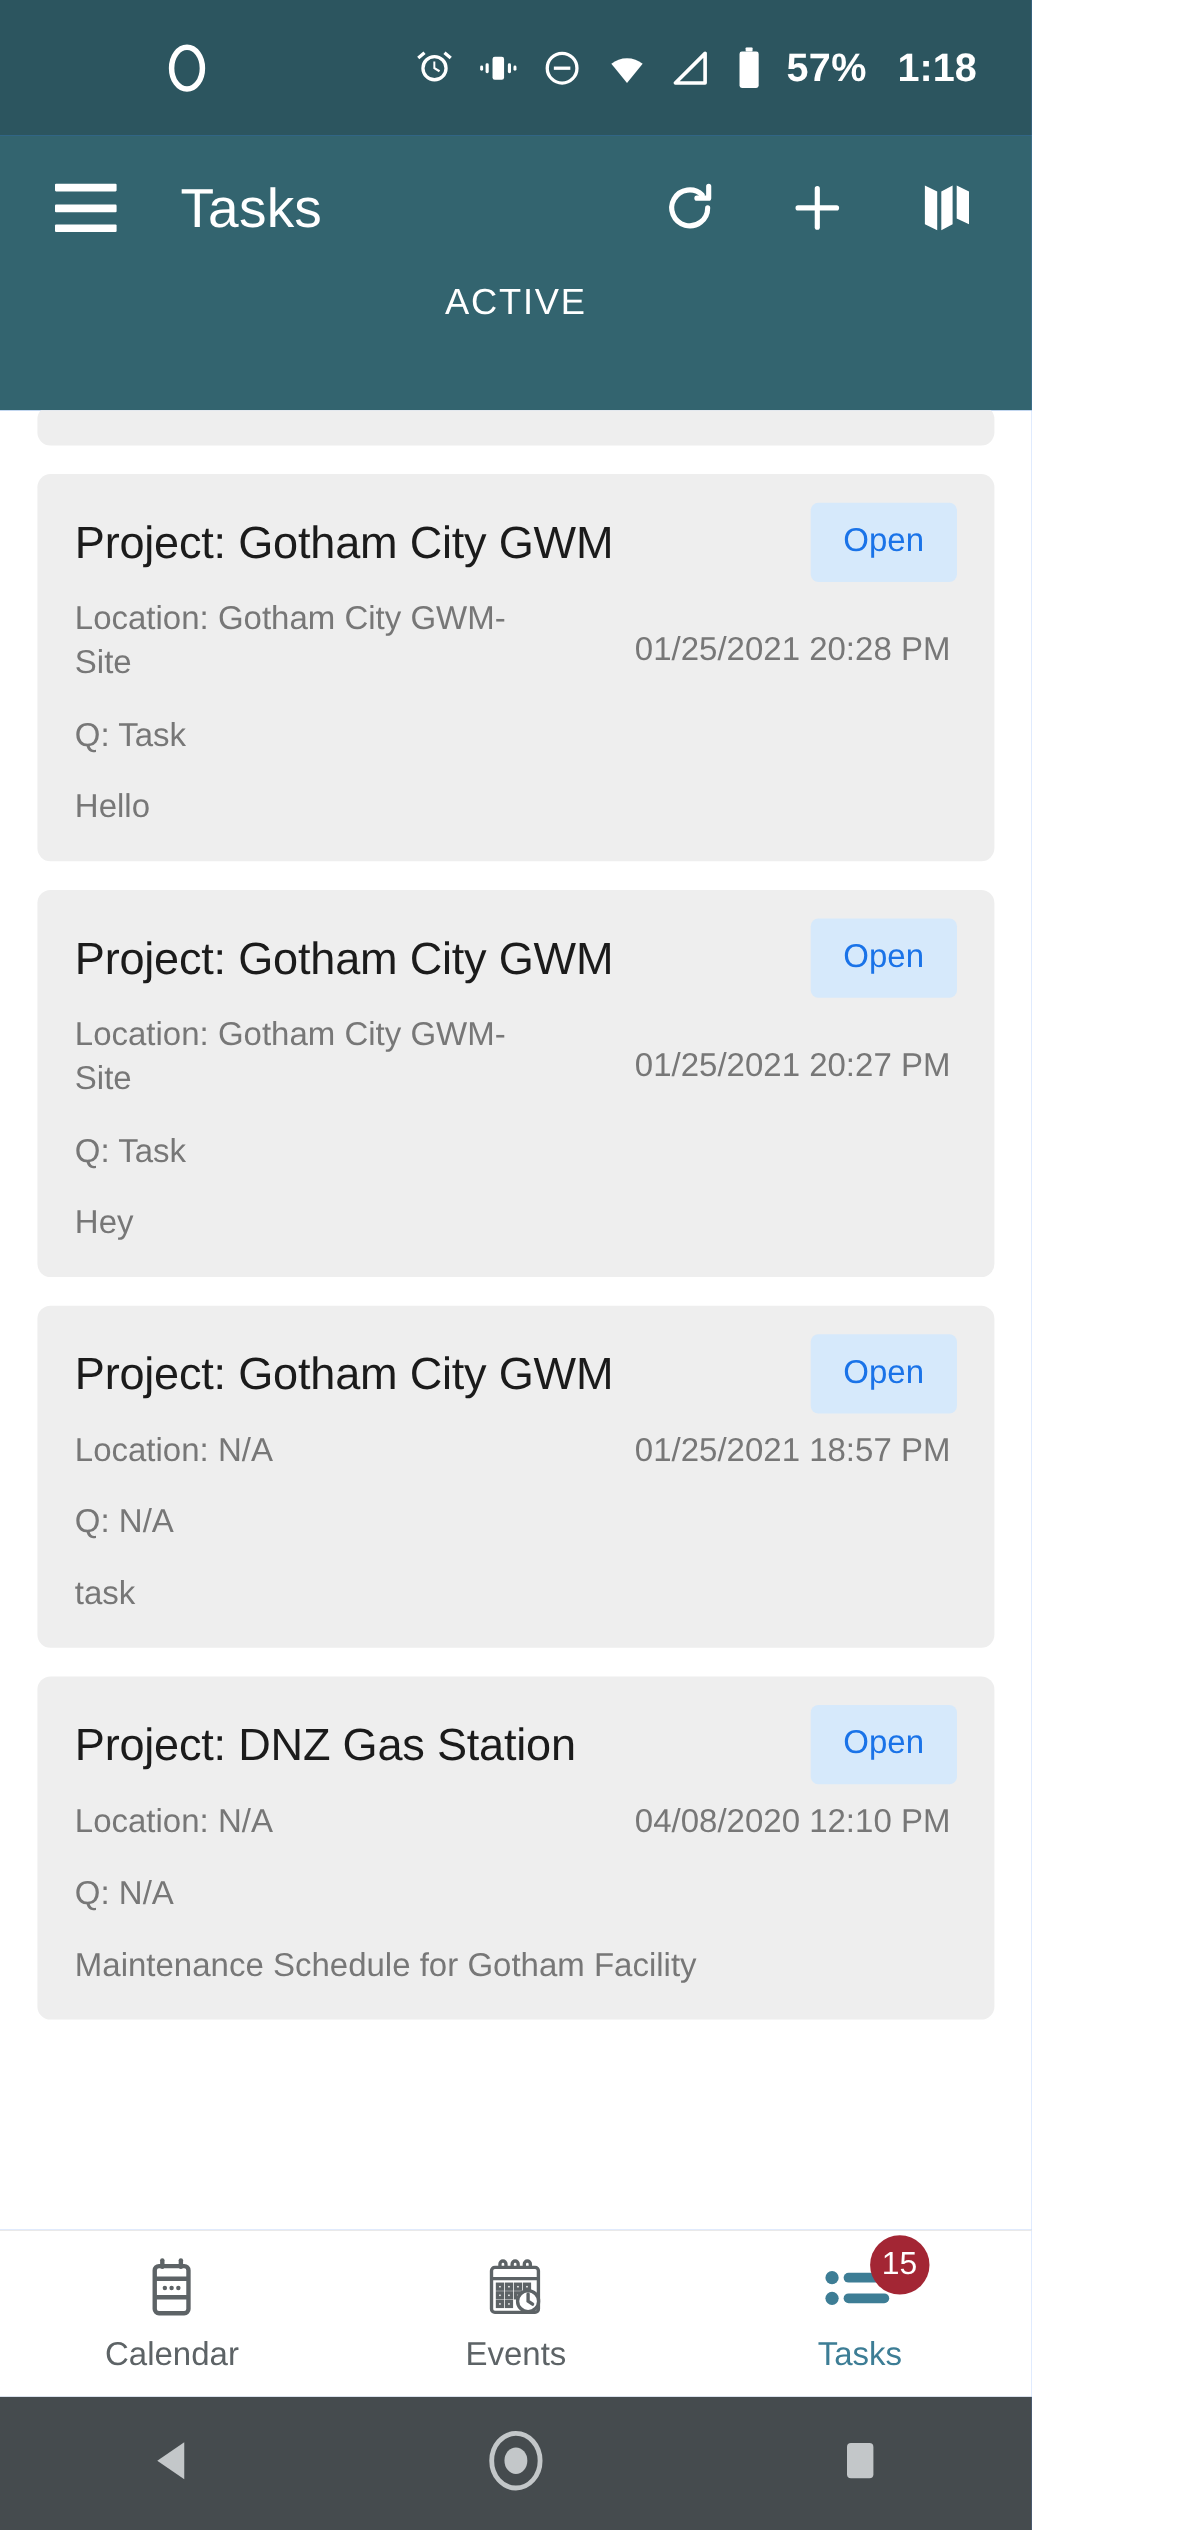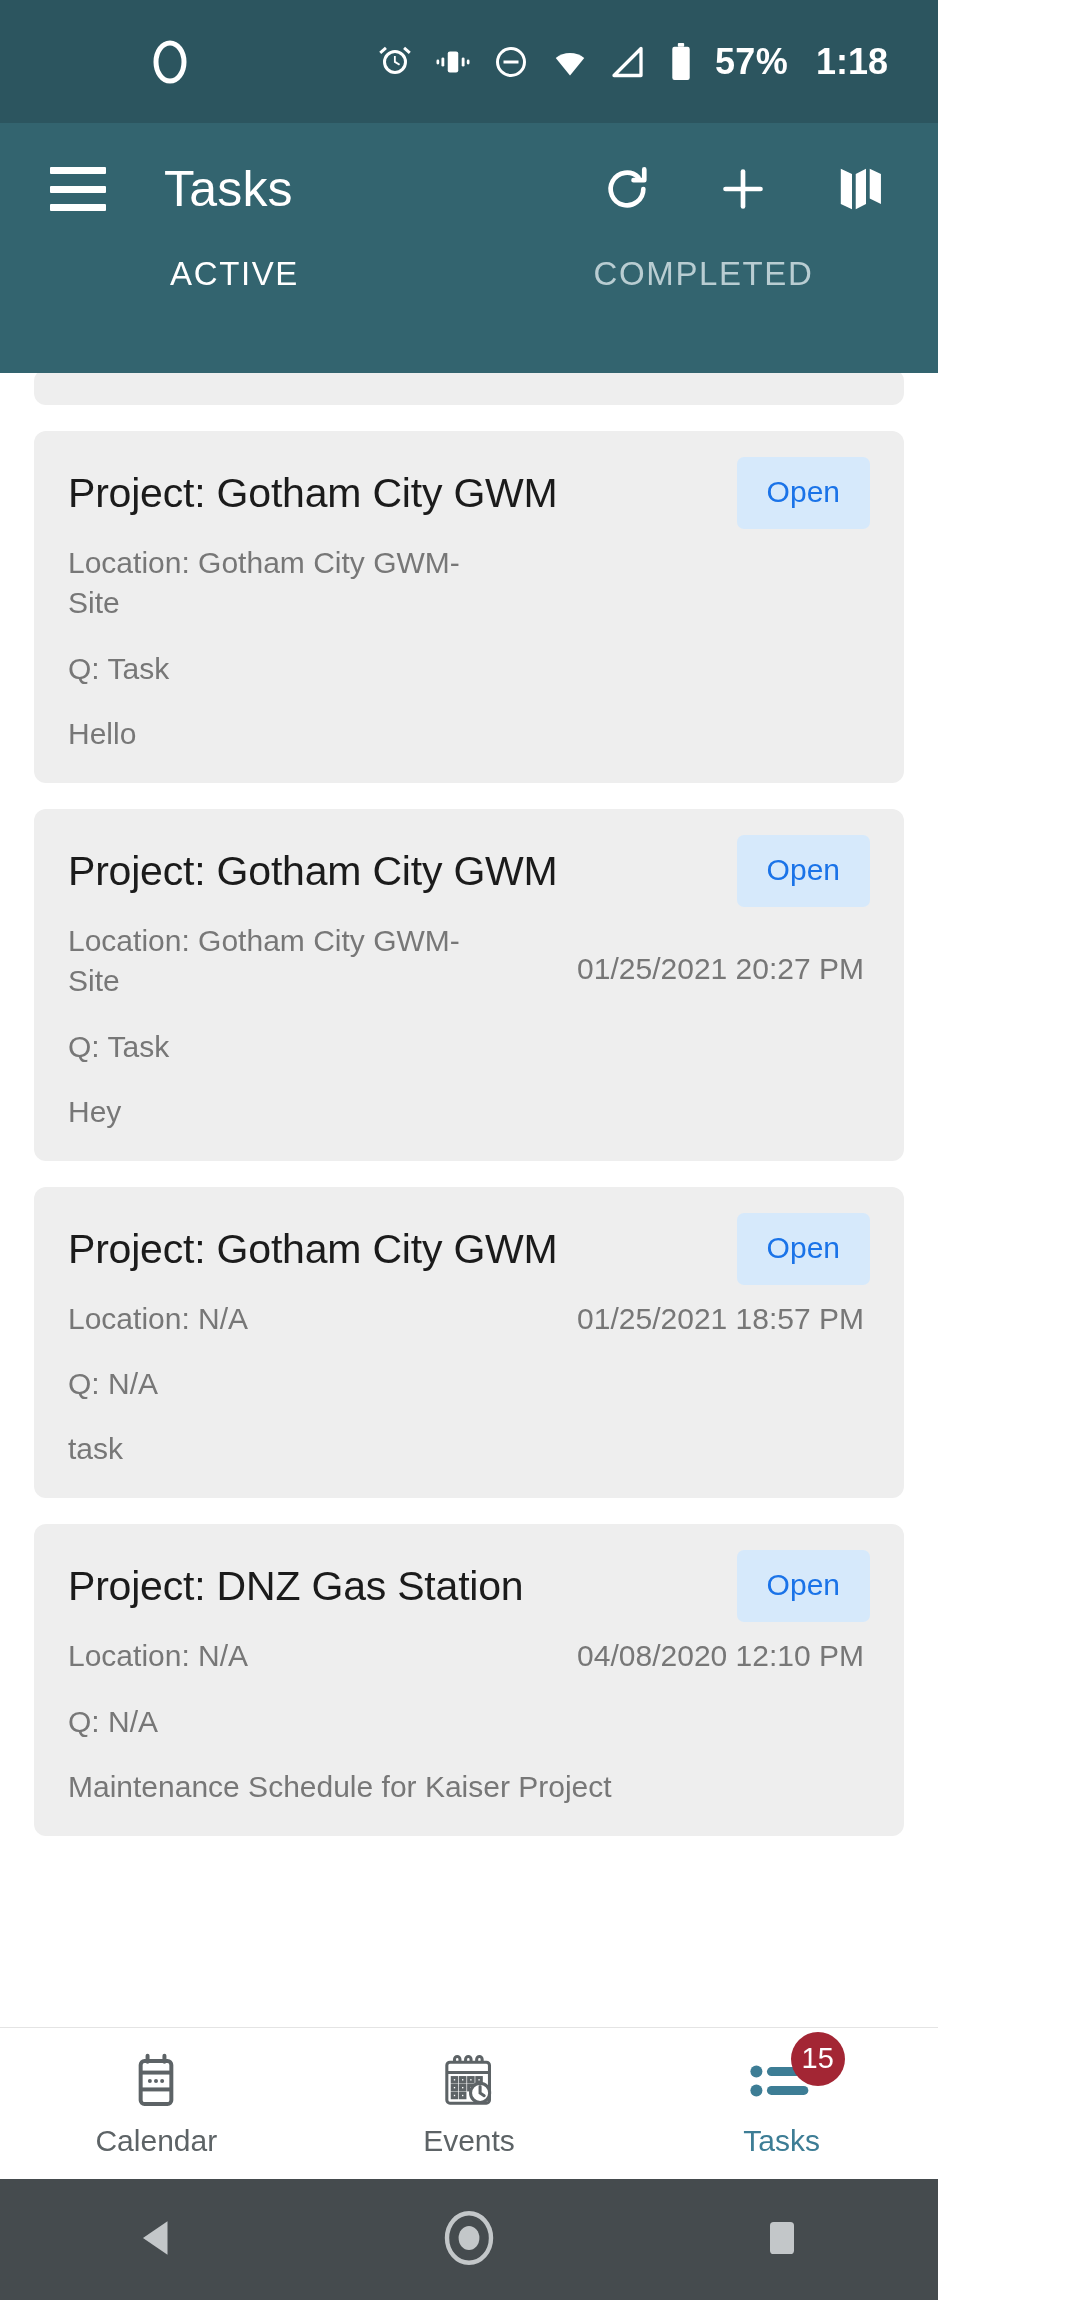--- a/index.html
+++ b/index.html
@@ -359,37 +359,35 @@
             <path d="M4.2 3.3 9 5.6v15.1l-4.8-2.3V3.3zM10.6 5.6 15 3.3v15.1l-4.4 2.3V5.6zM16.6 3.3l4.8 2.3v12.8l-4.8-2.3V3.3z"></path>
           </svg>
         </div>
       </div>
     </div>
 
     <div class="tabs">
       <div class="tab active">
         <span>ACTIVE</span>
       </div>
-      <div class="tab inactive">
-        <span>COMPLETED</span>
-      </div>
     </div>
   </div>
 
   <div class="list-area">
 
     <div class="card-partial"></div>
 
     <div class="card">
       <div class="card-head">
         <div class="card-title">Project: Gotham City GWM</div>
         <div class="open-btn">Open</div>
       </div>
       <div class="card-meta">
         <div class="meta-location">Location: Gotham City GWM-Site</div>
+        <div class="meta-date">01/25/2021 20:28 PM</div>
       </div>
       <div class="card-q">Q: Task</div>
       <div class="card-desc">Hello</div>
     </div>
 
     <div class="card">
       <div class="card-head">
         <div class="card-title">Project: Gotham City GWM</div>
         <div class="open-btn">Open</div>
       </div>
@@ -417,21 +415,21 @@
     <div class="card single-line-loc">
       <div class="card-head">
         <div class="card-title">Project: DNZ Gas Station</div>
         <div class="open-btn">Open</div>
       </div>
       <div class="card-meta">
         <div class="meta-location">Location: N/A</div>
         <div class="meta-date">04/08/2020 12:10 PM</div>
       </div>
       <div class="card-q">Q: N/A</div>
-      <div class="card-desc">Maintenance Schedule for Kaiser Project</div>
+      <div class="card-desc">Maintenance Schedule for Gotham Facility</div>
     </div>
 
   </div>
 
   <div class="bottom-nav">
 
     <div class="nav-item inactive">
       <div class="nav-icon-wrap">
         <span>
           <svg width="46" height="56" viewBox="0 0 30 36" fill="none" stroke="#5d6366" stroke-width="2.6">

